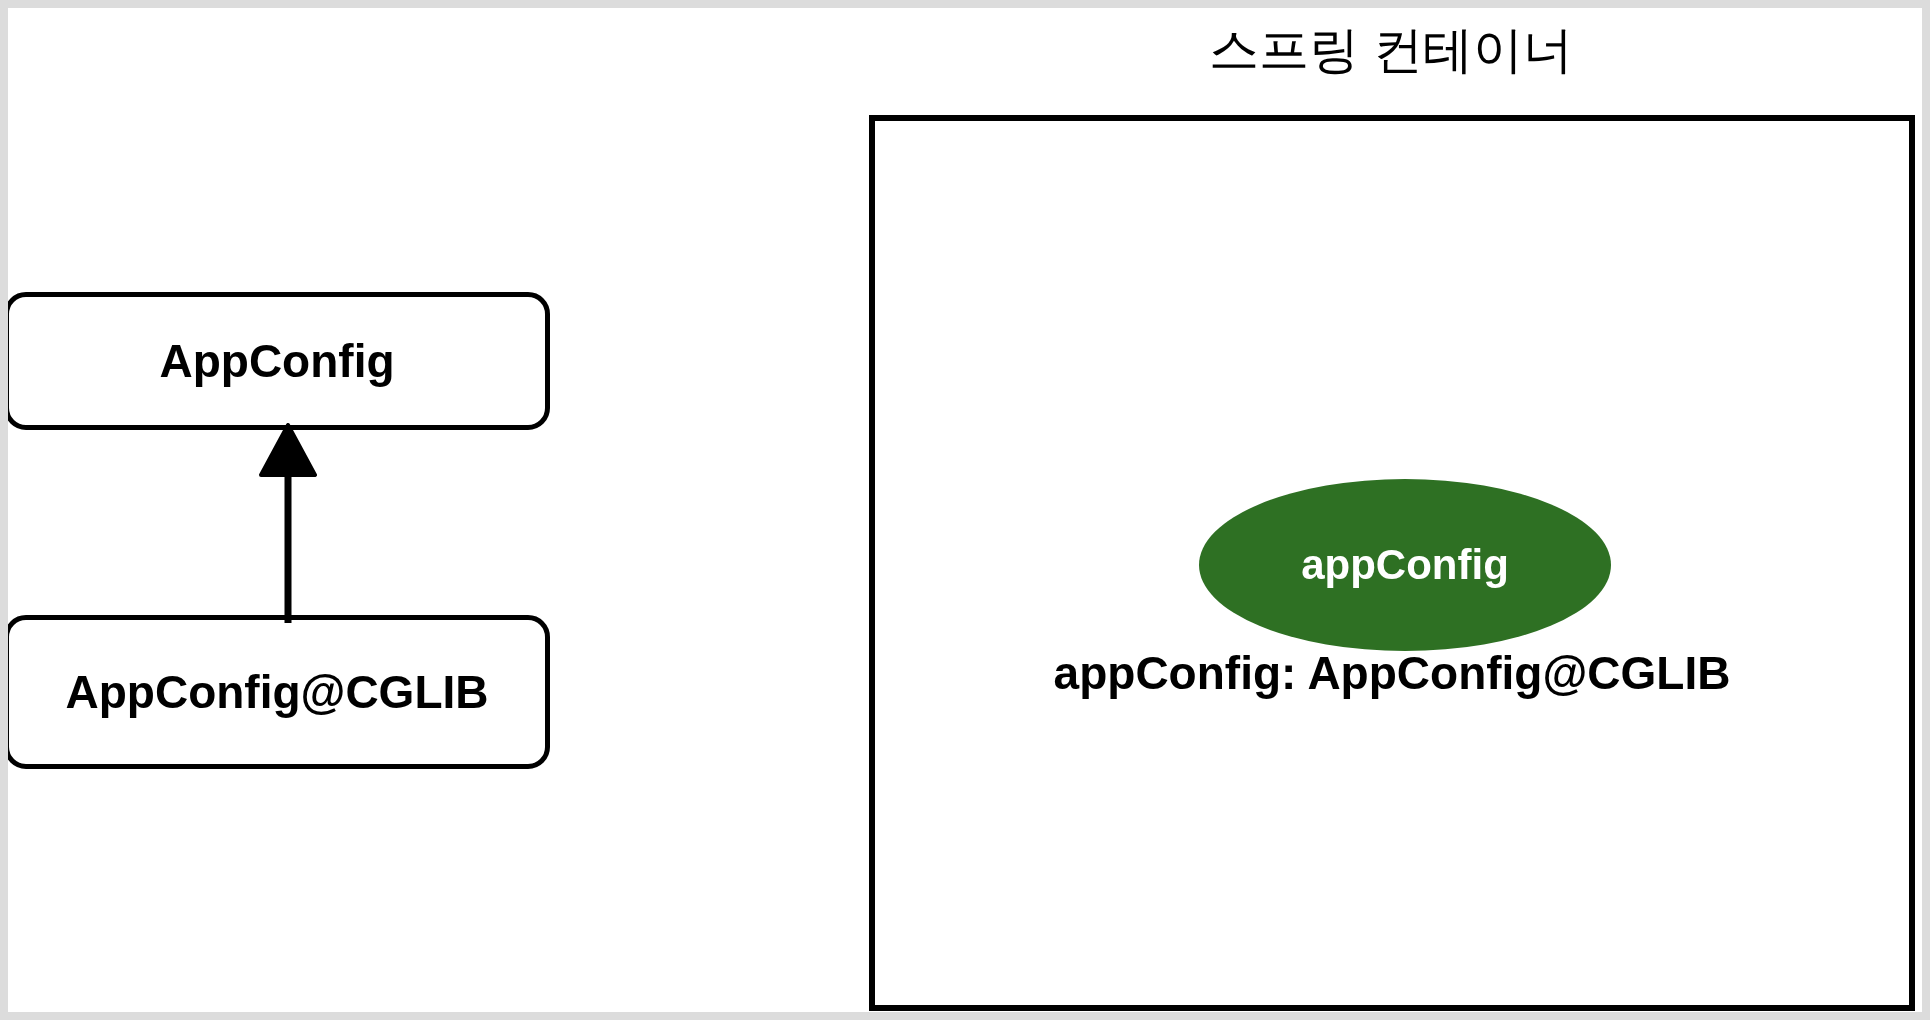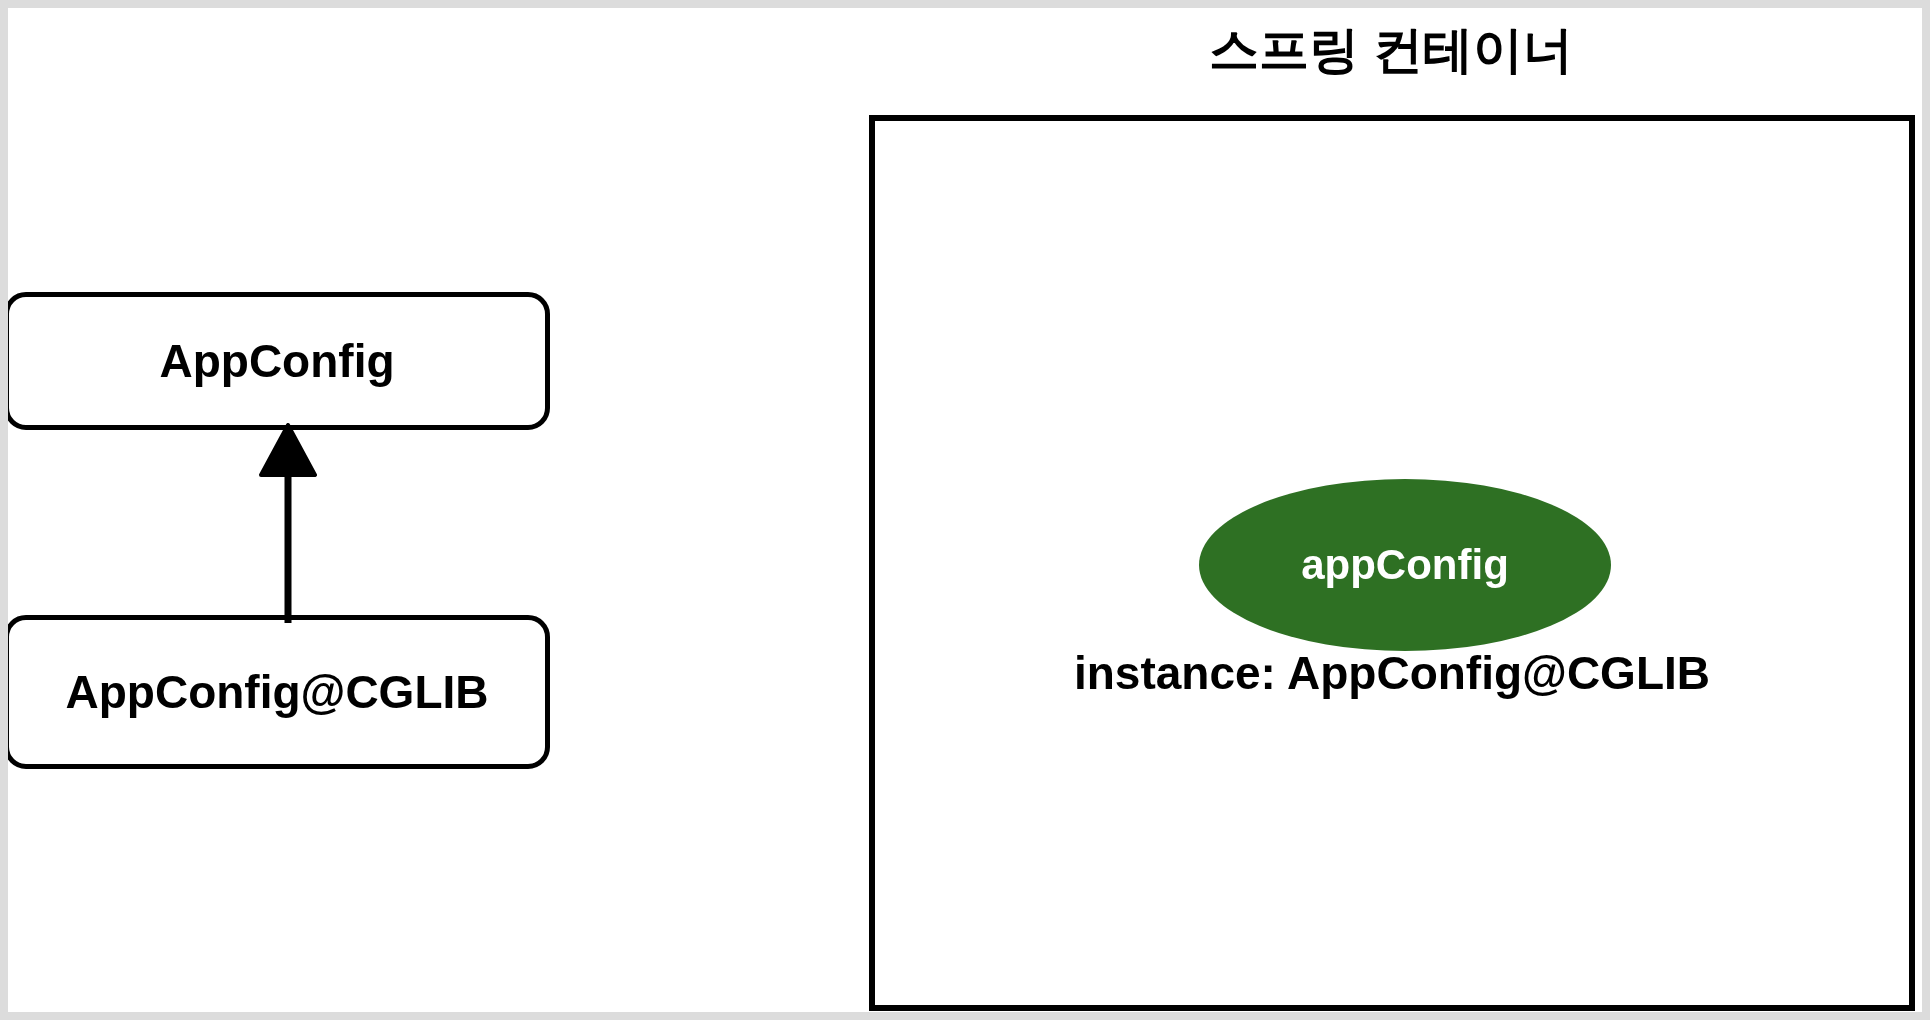--- a/index.html
+++ b/index.html
@@ -80,21 +80,21 @@
   }
 
   
   .container-title {
     position: absolute;
     left: 861px;
     top: 8px;
     width: 1044px;
     text-align: center;
     font-size: 50px;
-    font-weight: bold;
+    font-weight: normal;
     color: #000000;
     line-height: 68px;
     white-space: nowrap;
   }
   .container-box {
     position: absolute;
     left: 861px;
     top: 107px;
     width: 1046px;
     height: 896px;
@@ -152,18 +152,18 @@
     </svg>
 
     <div class="container-title">스프링 컨테이너</div>
 
     <div class="container-box">
 
       <div class="bean-ellipse" id="bean-appconfig" style="background: rgb(46, 112, 35);">
         <span class="bean-label" style="color: rgb(255, 255, 255);">appConfig</span>
       </div>
 
-      <div class="instance-label">instance: AppConfig@CGLIB</div>
+      <div class="instance-label">appConfig: AppConfig@CGLIB</div>
     </div>
 
   </div>
   <div class="page-frame"></div>
 </div>
 
 </body></html>

